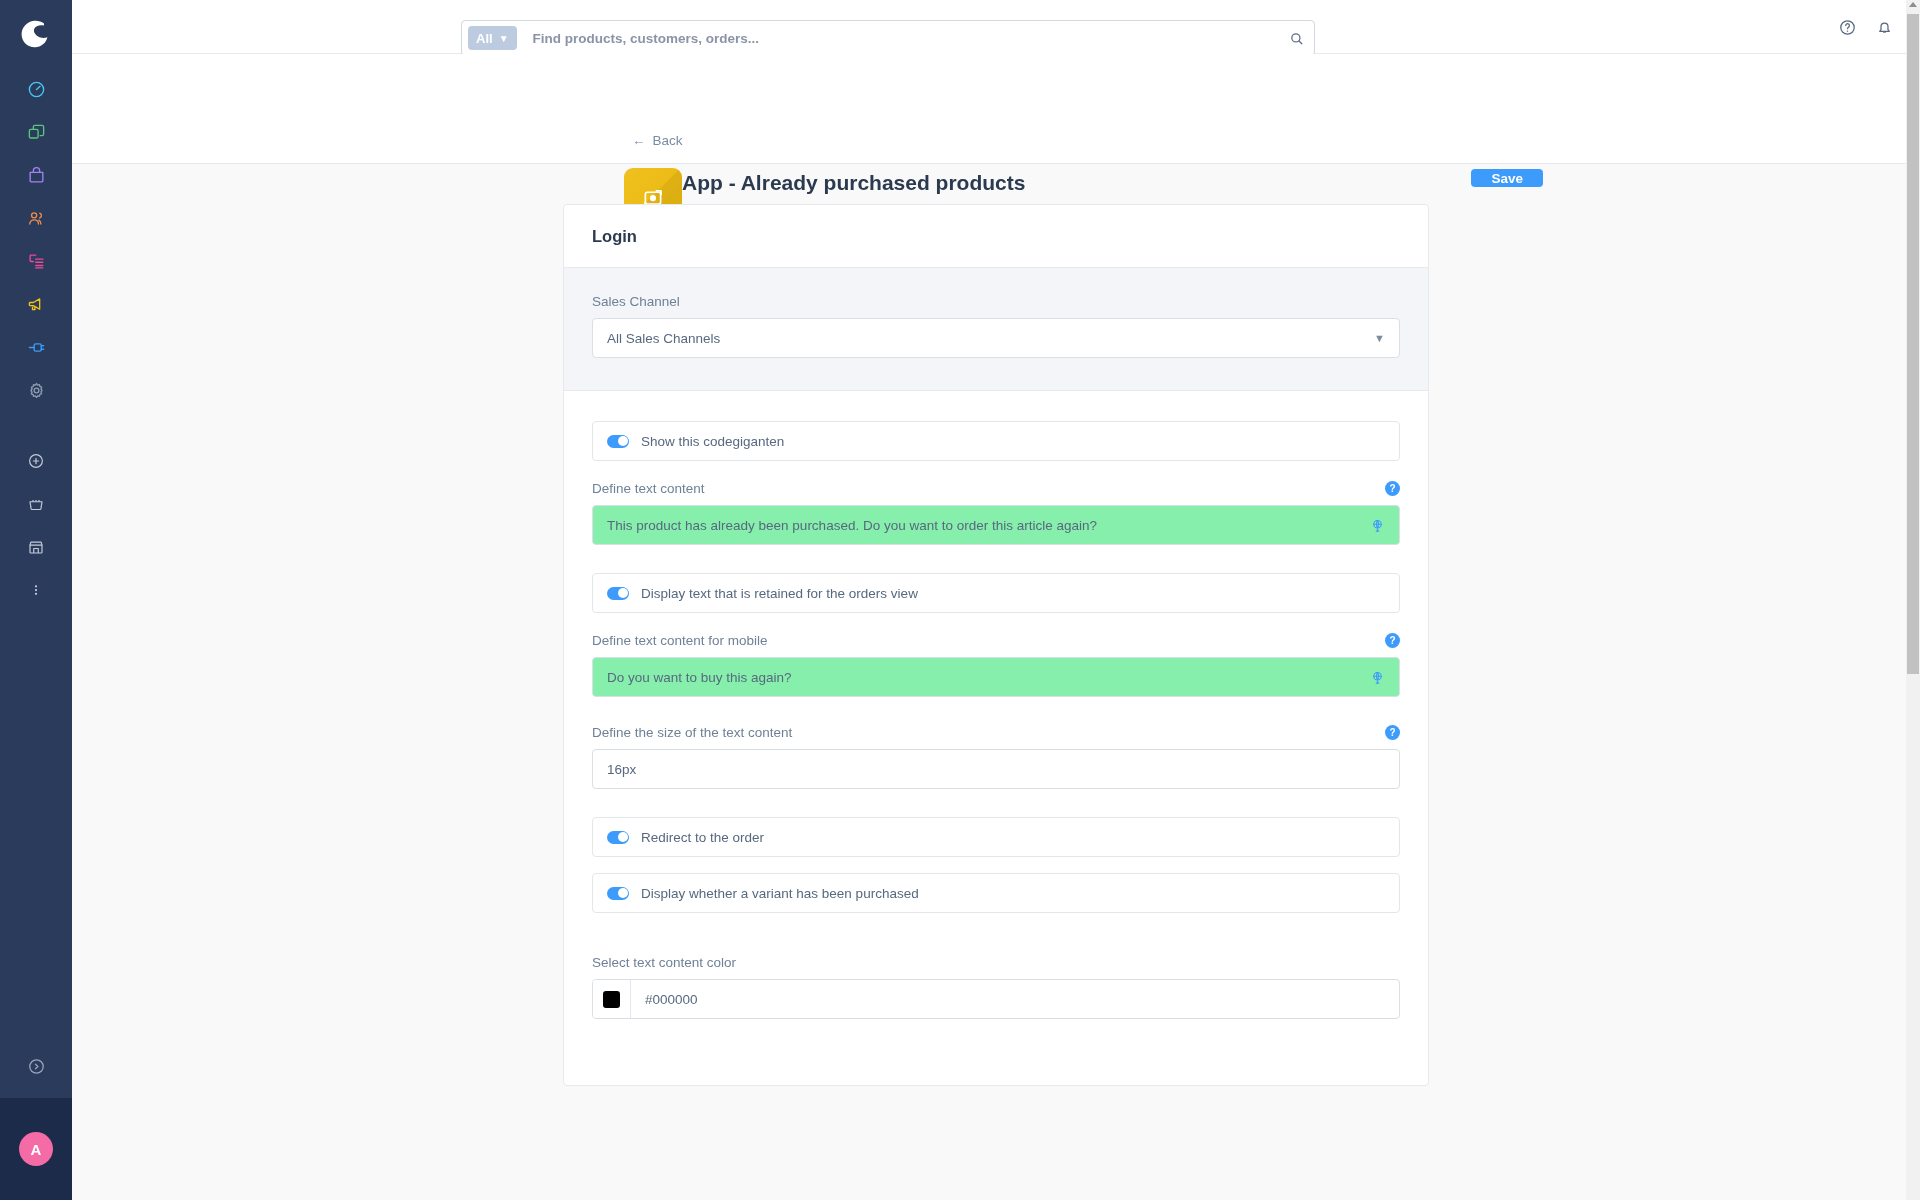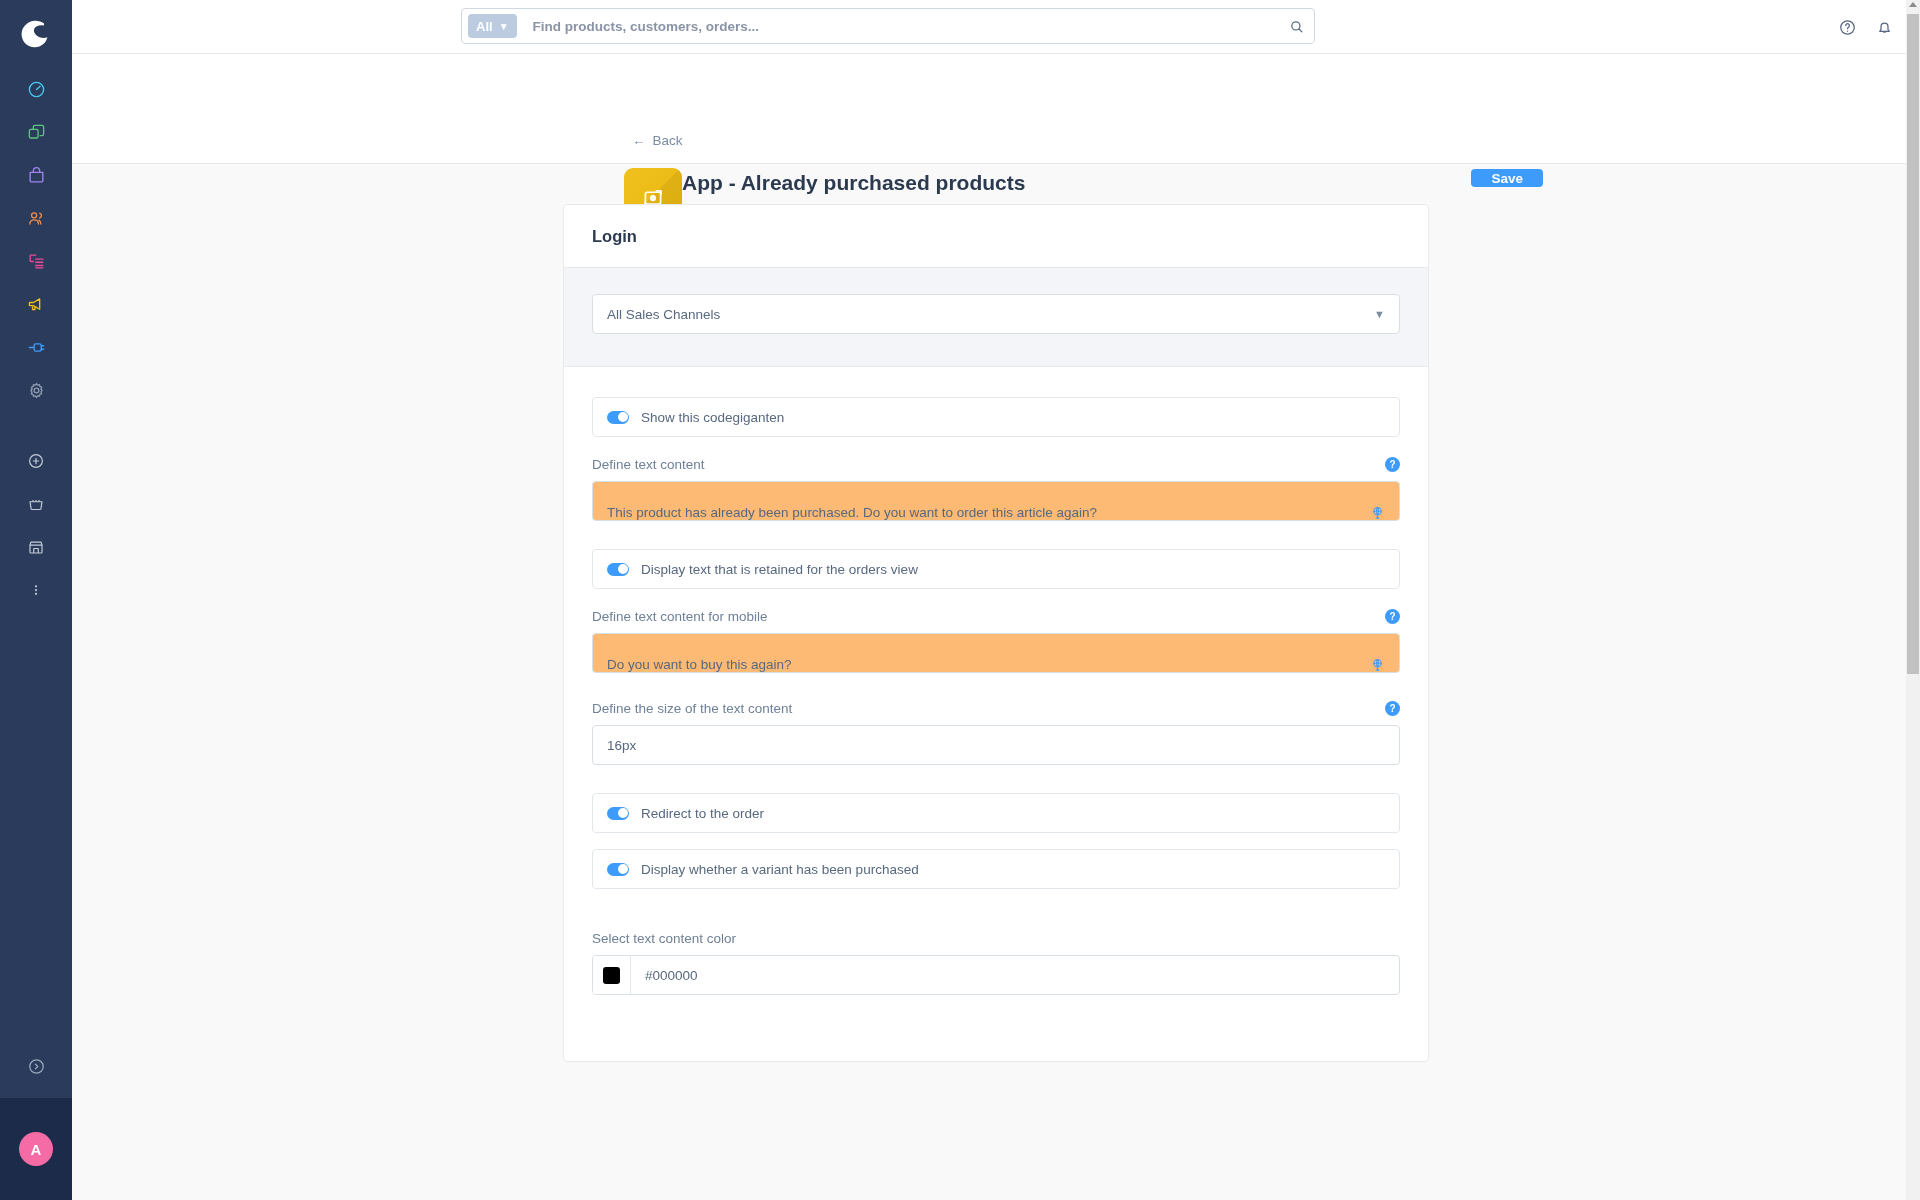--- a/index.html
+++ b/index.html
@@ -44,21 +44,21 @@
   
   .main { flex: 1 1 auto; display: flex; flex-direction: column; min-width: 0; background: #f9f9f9; }
 
   
   .topbar {
     height: 54px; flex: 0 0 54px;
     background: #fff; border-bottom: 1px solid #e7e9ed;
     display: flex; align-items: center; position: relative;
   }
   .searchwrap {
-    position: absolute; left: 389px; top: 8px;
+    position: absolute; left: 389px; top: 20px;
     width: 854px; height: 36px;
     background: #fff; border: 1px solid #d1d9e0; border-radius: 4px;
     display: flex; align-items: center; padding: 0 10px 0 6px;
   }
   .scope-pill {
     background: #bccbe0; color: #fff; border-radius: 4px;
     height: 24px; padding: 0 8px;
     display: flex; align-items: center; gap: 6px;
     font-size: 13px; font-weight: 600;
   }
@@ -147,21 +147,21 @@
     display: flex; align-items: center; justify-content: center;
   }
 
   .select-box, .input-box {
     width: 100%; height: 40px;
     background: #fff; border: 1px solid #d8dfe5; border-radius: 4px;
     display: flex; align-items: center; padding: 0 14px;
     font-size: 13.5px; color: #57687f; position: relative;
   }
   .select-box .chev { margin-left: auto; color: #7c8ca1; font-size: 11px; }
-  .input-box.readonly { background: #fdba74; align-items: flex-end; }
+  .input-box.readonly { background: #86efac; }
   .input-box .trans { margin-left: auto; color: #3d9bfc; display: flex; }
 
   .toggle-row {
     width: 100%; height: 40px;
     border: 1px solid #e2e7ec; border-radius: 4px; background: #fff;
     display: flex; align-items: center; padding: 0 14px; gap: 12px;
   }
   .switch { width: 22px; height: 13px; border-radius: 7px; position: relative; flex: 0 0 22px; }
   .switch.on { background: #3d9bfc; }
   .switch.off { background: #d6dbe1; }
@@ -406,20 +406,23 @@
     </div>
 
     <div class="content">
       <div class="card">
 
         <div class="card-head">
           <h2>Login</h2>
         </div>
 
         <div class="section-grey">
+          <div class="field-label">
+            <span>Sales Channel</span>
+          </div>
           <div class="select-box">
             <span>All Sales Channels</span>
             <span class="chev">▼</span>
           </div>
         </div>
 
         <div class="section-white">
 
           <div class="toggle-row">
             <span class="switch on">

